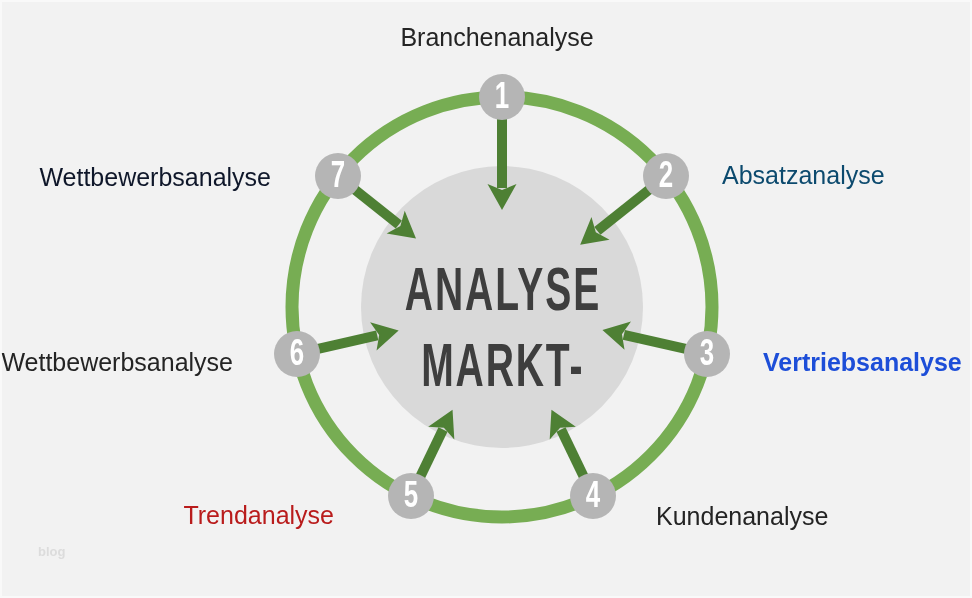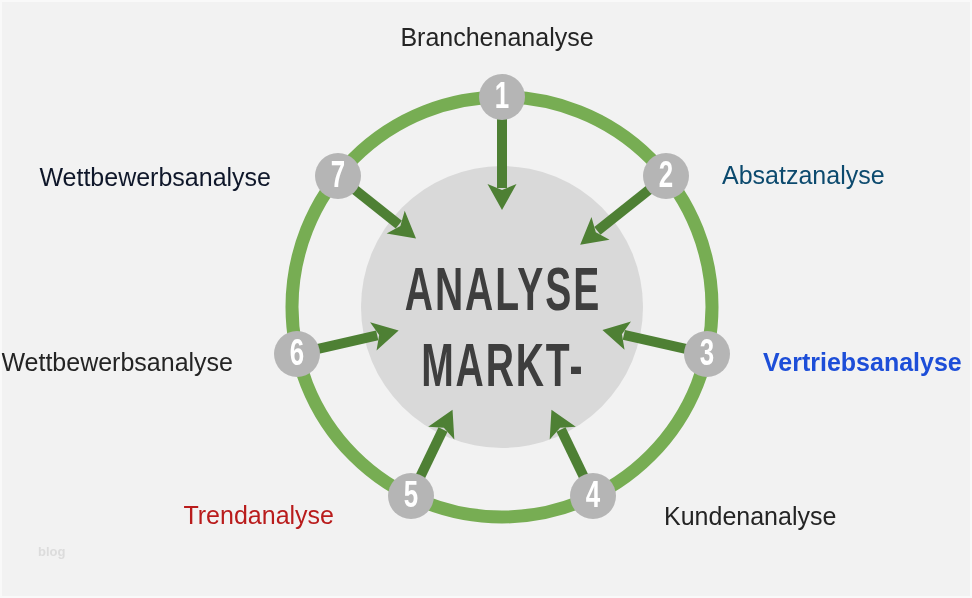--- a/index.html
+++ b/index.html
@@ -129,21 +129,21 @@
       <span class="num" style="color: rgb(255, 255, 255);">2</span>
     </div>
     <div class="item-label align-left" style="left: 722px; top: 175px; color: #0c4a6e;">Absatzanalyse</div>
     <div class="node" style="left: 683.735px; top: 330.729px; background: rgb(181, 181, 181);">
       <span class="num" style="color: rgb(255, 255, 255);">3</span>
     </div>
     <div class="item-label align-left" style="left: 763px; top: 362px; color: #1d4ed8; font-weight: bold;">Vertriebsanalyse</div>
     <div class="node" style="left: 570.116px; top: 473.203px; background: rgb(181, 181, 181);">
       <span class="num" style="color: rgb(255, 255, 255);">4</span>
     </div>
-    <div class="item-label align-left" style="left: 656px; top: 516px; color: rgb(36, 36, 36); margin-left: 8px;">Kundenanalyse</div>
+    <div class="item-label align-left" style="left: 656px; top: 516px; color: rgb(36, 36, 36);">Kundenanalyse</div>
     <div class="node" style="left: 387.884px; top: 473.203px; background: rgb(181, 181, 181);">
       <span class="num" style="color: rgb(255, 255, 255);">5</span>
     </div>
     <div class="item-label align-right" style="left: 334px; top: 515px; color: #b91c1c;">Trendanalyse</div>
     <div class="node" style="left: 274.265px; top: 330.729px; background: rgb(181, 181, 181);">
       <span class="num" style="color: rgb(255, 255, 255);">6</span>
     </div>
     <div class="item-label align-right" style="left: 233px; top: 362px; color: rgb(36, 36, 36);">Wettbewerbsanalyse</div>
     <div class="node" style="left: 314.815px; top: 153.067px; background: rgb(181, 181, 181);">
       <span class="num" style="color: rgb(255, 255, 255);">7</span>

